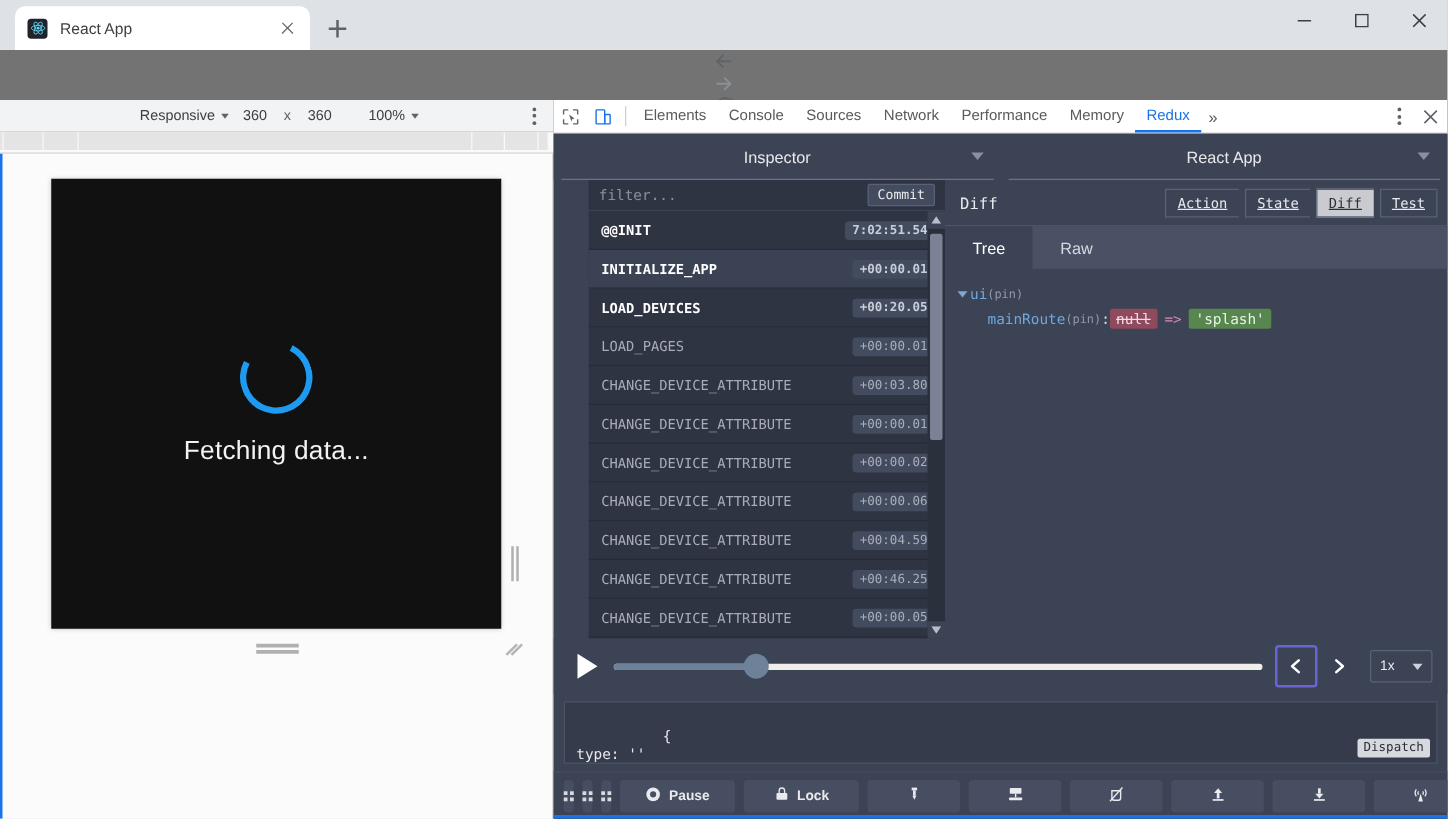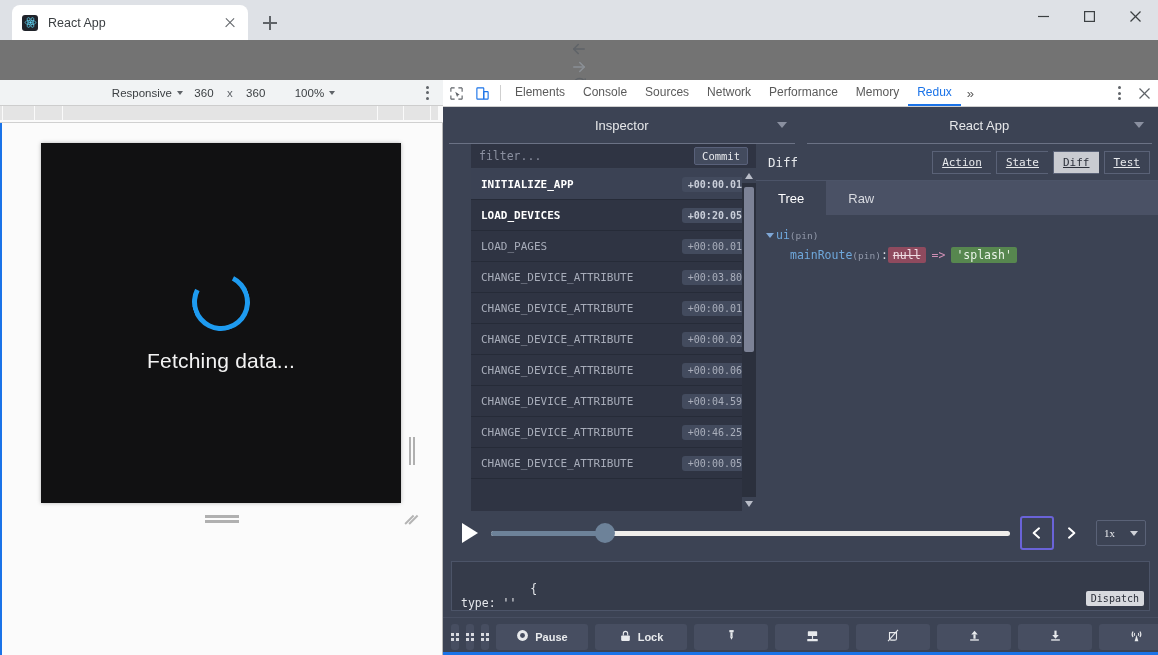--- a/index.html
+++ b/index.html
@@ -294,21 +294,21 @@
     border-radius:50%; background:#6d8299; cursor:pointer;
   }
   .navsq {
     width:34px; height:34px; display:flex; align-items:center; justify-content:center;
     cursor:pointer; border:2px solid transparent; border-radius:3px;
   }
   .navsq.focused { border-color:#6a63d8; }
   .speed {
     margin-left:8px; height:26px; min-width:50px; background:#3c4354; border:1px solid #5a6277;
     color:#e8eaed; font-size:11px; display:flex; align-items:center; justify-content:space-between;
-    padding:0 7px; gap:10px; cursor:pointer; border-radius:2px;font-family:Liberation Serif, serif;
+    padding:0 7px; gap:10px; cursor:pointer; border-radius:2px;
   }
   .speed .dcar2 { width:0;height:0;border-left:4px solid transparent;border-right:4px solid transparent;
     border-top:5px solid #cfd2d8; }
 
   
   .dispatcher {
     position:absolute; left:0; top:448px; width:715px; height:62px; padding:6px 8px;
   }
   .dispbox {
     width:100%; height:100%; background:#353b4a; border:1px solid #4c5468;
@@ -552,20 +552,24 @@
       </div>
 
       <div class="body-split">
 
         <div class="left-pane">
           <div class="filter-row">
             <input class="filter-input" type="text" placeholder="filter..." style="">
             <button class="commit-btn">Commit</button>
           </div>
           <div class="actions">
+            <div class="arow skipped">
+              <span>@@INIT</span>
+              <span class="ts">7:02:51.54</span>
+            </div>
             <div class="arow skipped selected">
               <span>INITIALIZE_APP</span>
               <span class="ts">+00:00.01</span>
             </div>
             <div class="arow skipped">
               <span>LOAD_DEVICES</span>
               <span class="ts">+00:20.05</span>
             </div>
             <div class="arow">
               <span>LOAD_PAGES</span>

